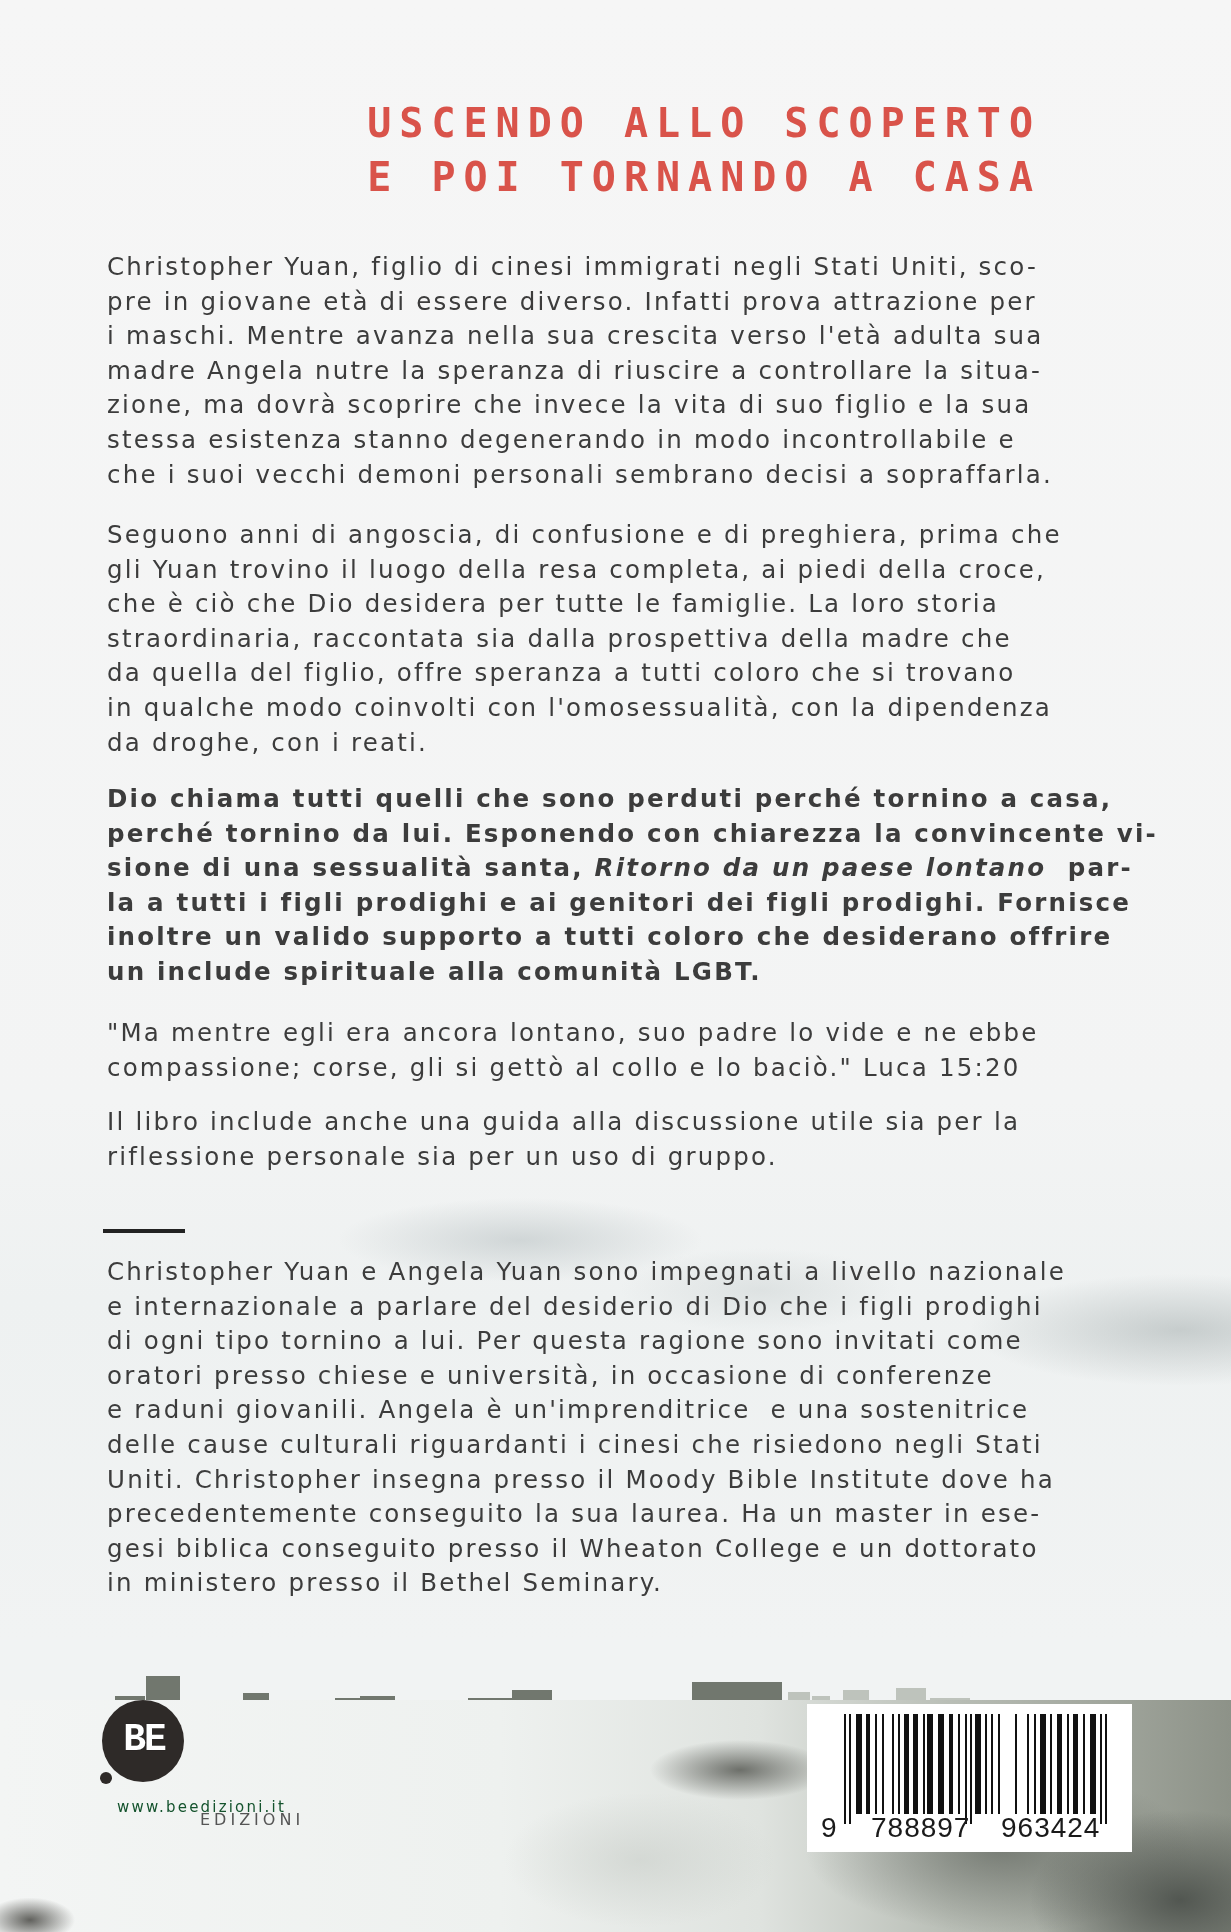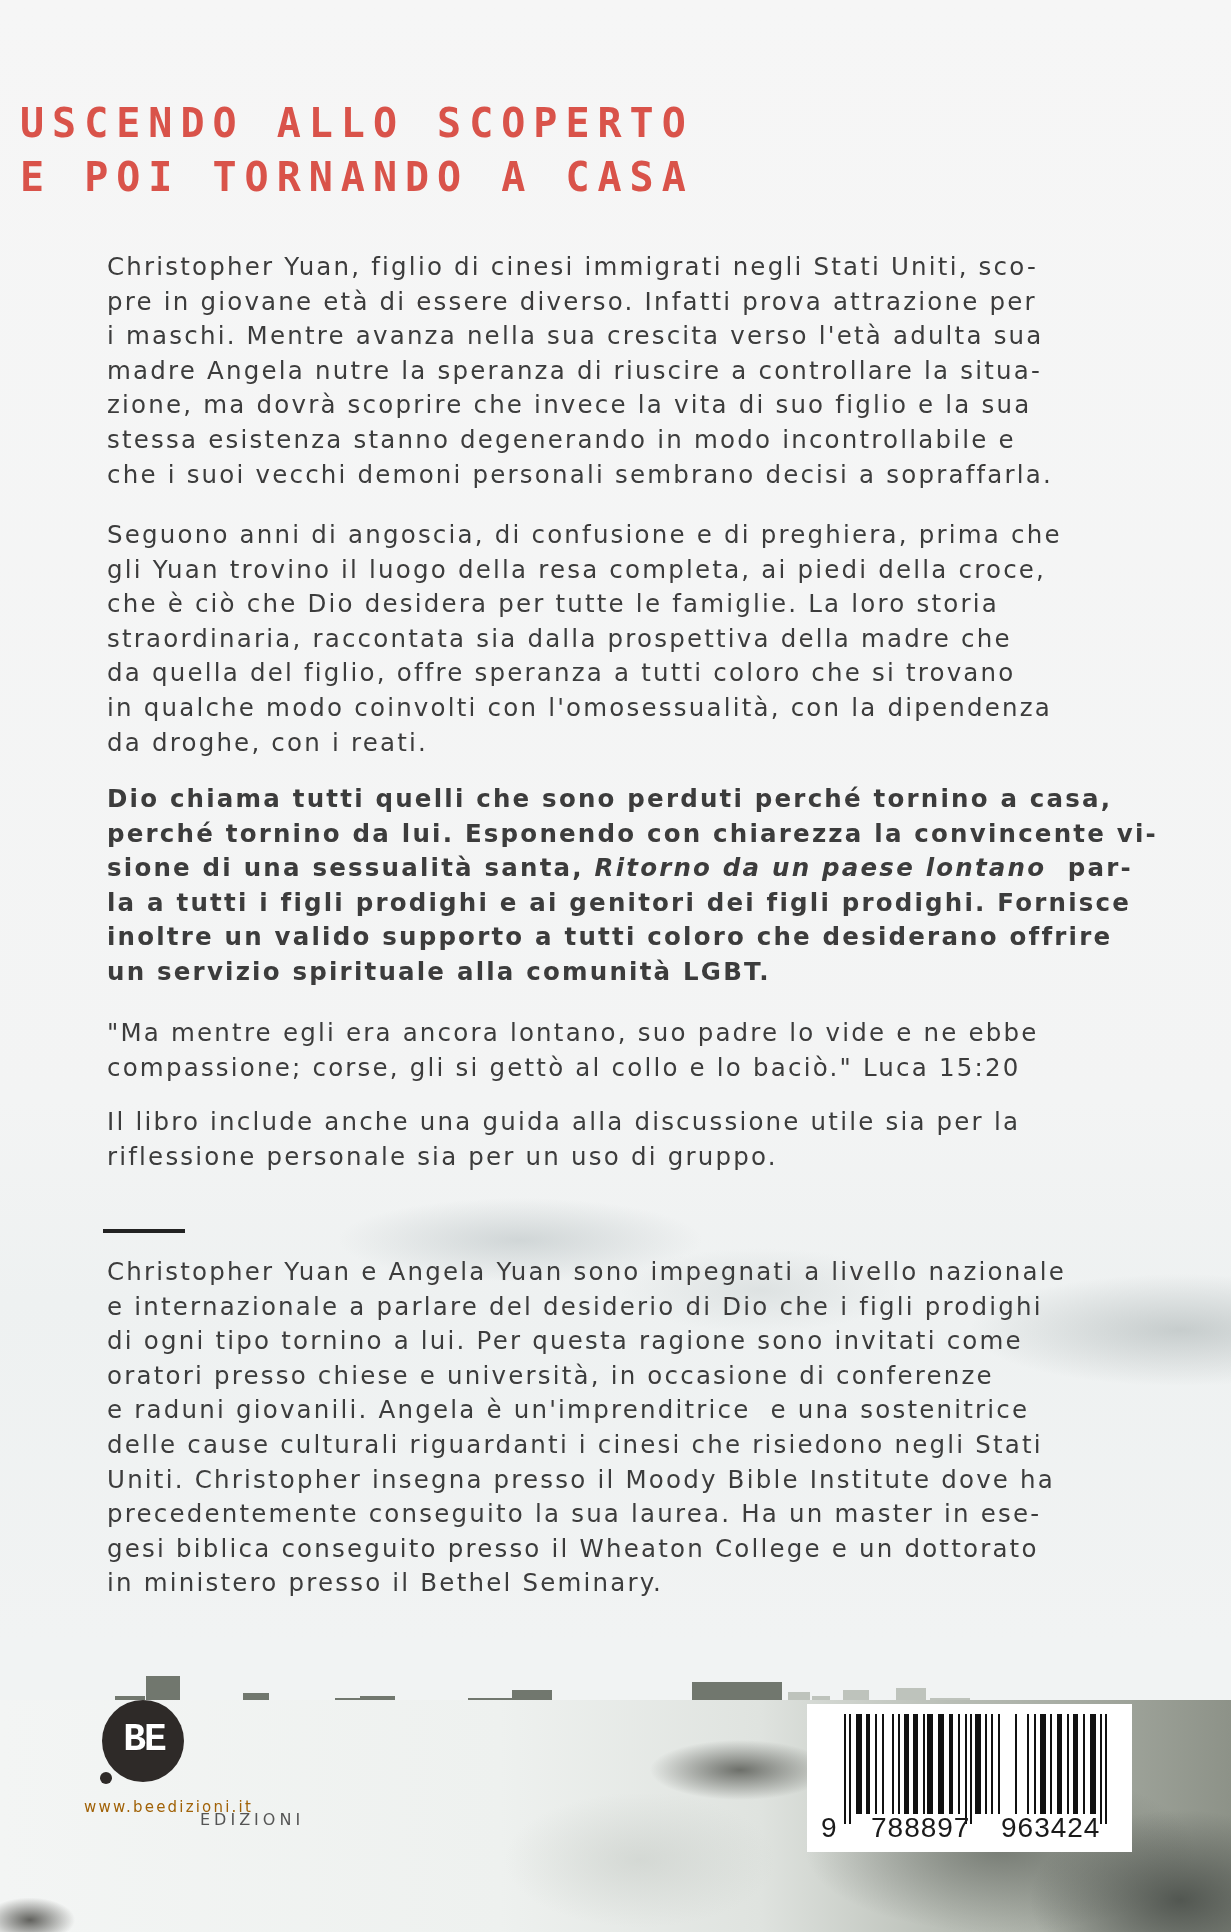--- a/index.html
+++ b/index.html
@@ -12,21 +12,21 @@
     .page-bg {
       position: absolute; inset: 0;
       background:
         radial-gradient(ellipse 260px 60px at 520px 1240px, rgba(170,180,182,0.45), rgba(170,180,182,0) 70%),
         radial-gradient(ellipse 300px 80px at 1180px 1330px, rgba(150,160,160,0.45), rgba(150,160,160,0) 70%),
         radial-gradient(ellipse 200px 60px at 760px 1290px, rgba(190,198,198,0.35), rgba(190,198,198,0) 70%),
         linear-gradient(#f6f6f6 0px, #f3f4f4 1100px, #eef1f1 1300px, #f1f3f3 1640px);
     }
     .title {
       position: absolute; left: 0; top: 96px; width: 1041px;
-      text-align: left;
+      text-align: right;
       color: #d9534a;
       font-family: "DejaVu Sans Mono", monospace;
       font-weight: bold;
       font-size: 40px;
       letter-spacing: 8px;
       line-height: 54px;
     }
     .title div { margin-left: 20px; }
     .para {
       position: absolute; left: 107px; width: 1030px;
@@ -84,22 +84,22 @@
       font-family: Liberation Mono, monospace; font-weight: bold;
       font-size: 38px; color: #fff; letter-spacing: -2px;
       text-shadow: 0 0 1px #000;
     }
     .logo-word {
       position: absolute; left: 200px; top: 1810px;
       font-family: "DejaVu Sans", sans-serif; font-size: 16px;
       letter-spacing: 4px; color: #555;
     }
     .website {
-      position: absolute; left: 84px; top: 1798px;
-      font-size: 15px; letter-spacing: 2.2px; color: #a16207;
+      position: absolute; left: 117px; top: 1798px;
+      font-size: 15px; letter-spacing: 2.2px; color: #14532d;
     }
 
     .barcode-box {
       position: absolute; left: 807px; top: 1704px;
       width: 325px; height: 148px; background: #ffffff;
     }
     .barcode-bars {
       position: absolute; left: 30px; top: 10px; width: 280px; height: 110px;
     }
     .barcode-digits {
@@ -141,21 +141,21 @@
   <span class="line">in qualche modo coinvolti con l'omosessualità, con la dipendenza</span>
   <span class="line">da droghe, con i reati.</span>
 </p>
 
 <p class="para p3">
   <span class="line">Dio chiama tutti quelli che sono perduti perché tornino a casa,</span>
   <span class="line">perché tornino da lui. Esponendo con chiarezza la convincente vi-</span>
   <span class="line"><span>sione di una sessualità santa, </span><em>Ritorno da un paese lontano</em><span style="white-space:pre">  par-</span></span>
   <span class="line">la a tutti i figli prodighi e ai genitori dei figli prodighi. Fornisce</span>
   <span class="line">inoltre un valido supporto a tutti coloro che desiderano offrire</span>
-  <span class="line">un servizio spirituale alla comunità LGBT.</span>
+  <span class="line">un include spirituale alla comunità LGBT.</span>
 </p>
 
 <p class="para p4">
   <span class="line">"Ma mentre egli era ancora lontano, suo padre lo vide e ne ebbe</span>
   <span class="line">compassione; corse, gli si gettò al collo e lo baciò." Luca 15:20</span>
 </p>
 
 <p class="para p5">
   <span class="line">Il libro include anche una guida alla discussione utile sia per la</span>
   <span class="line">riflessione personale sia per un uso di gruppo.</span>

